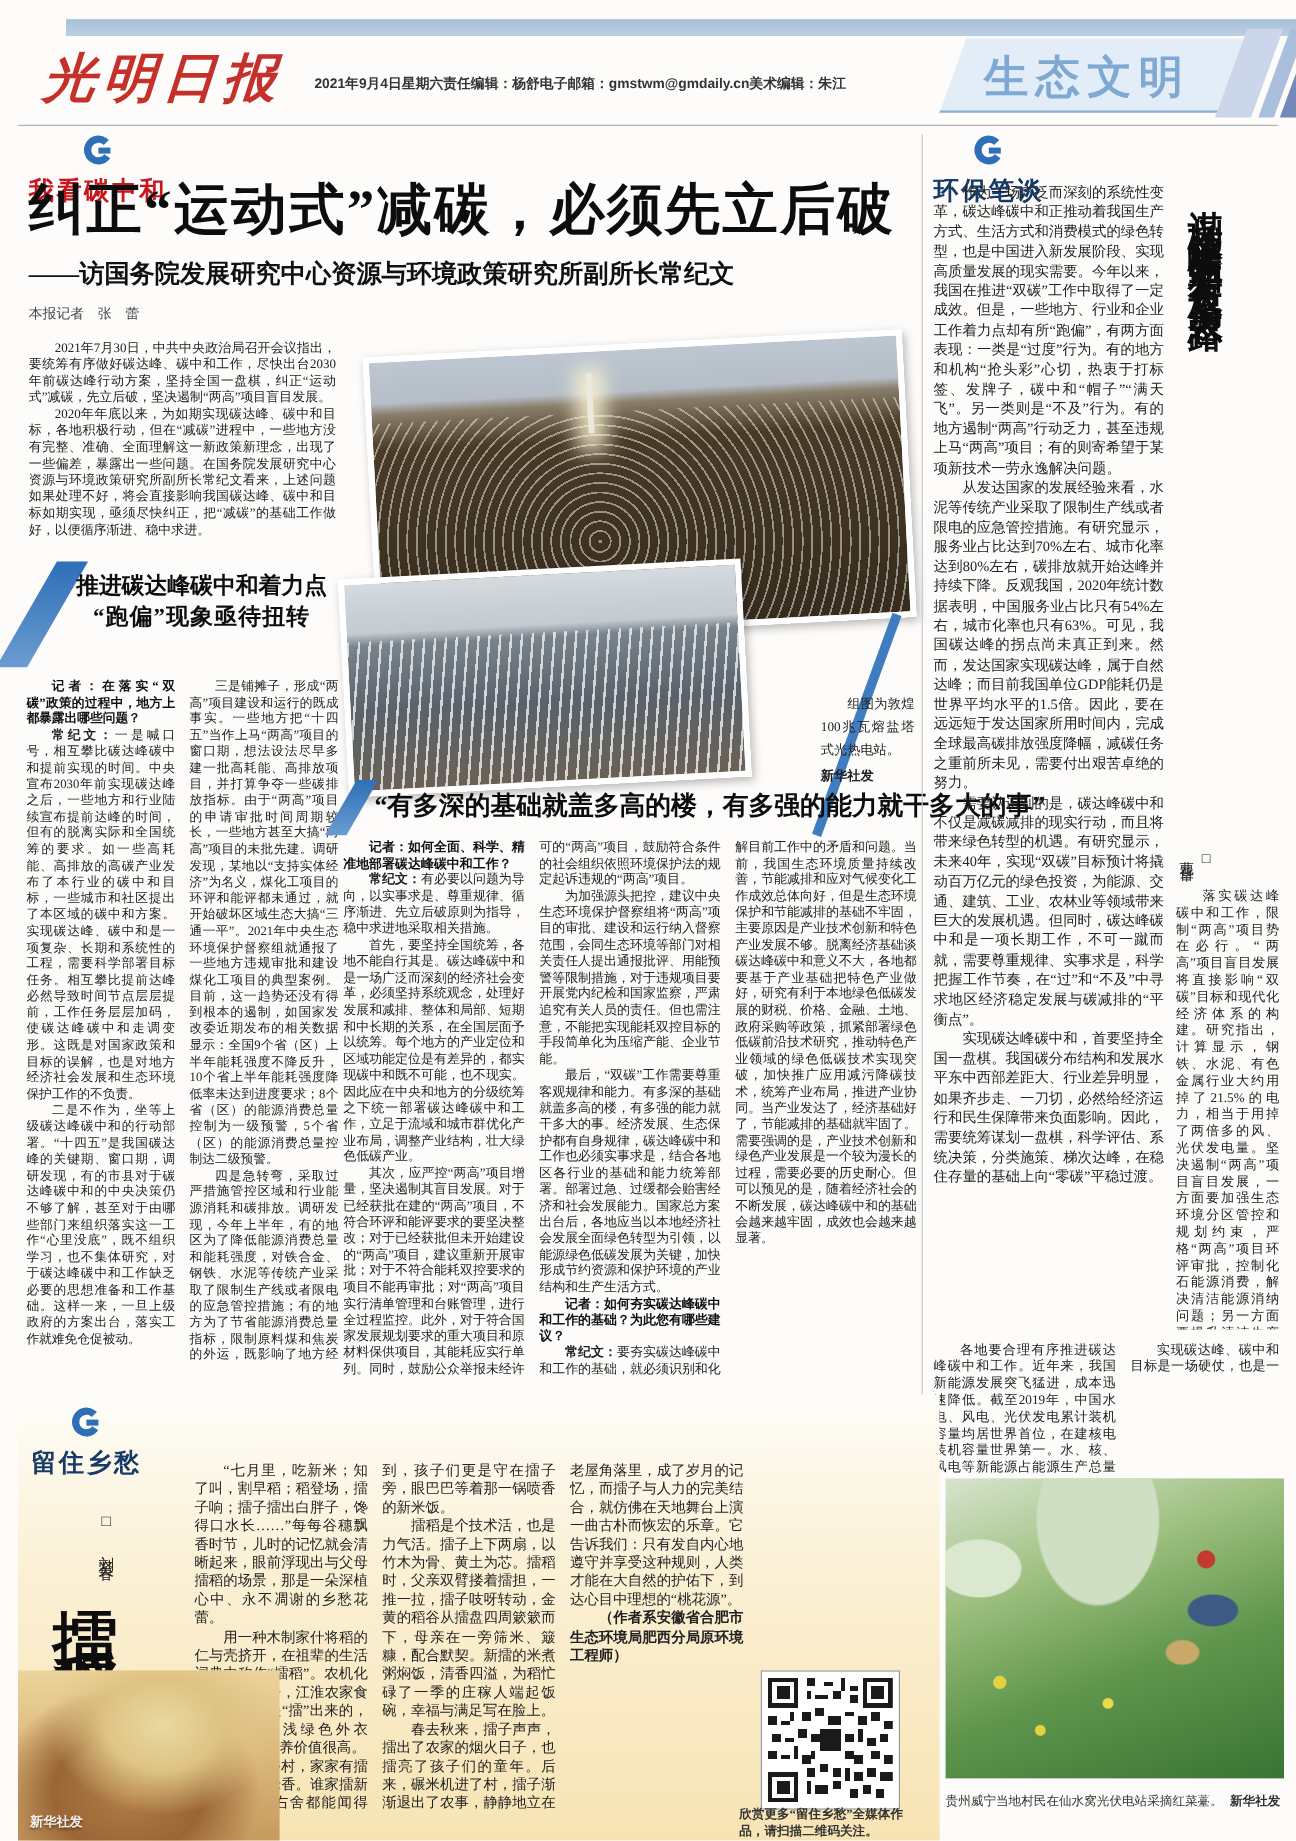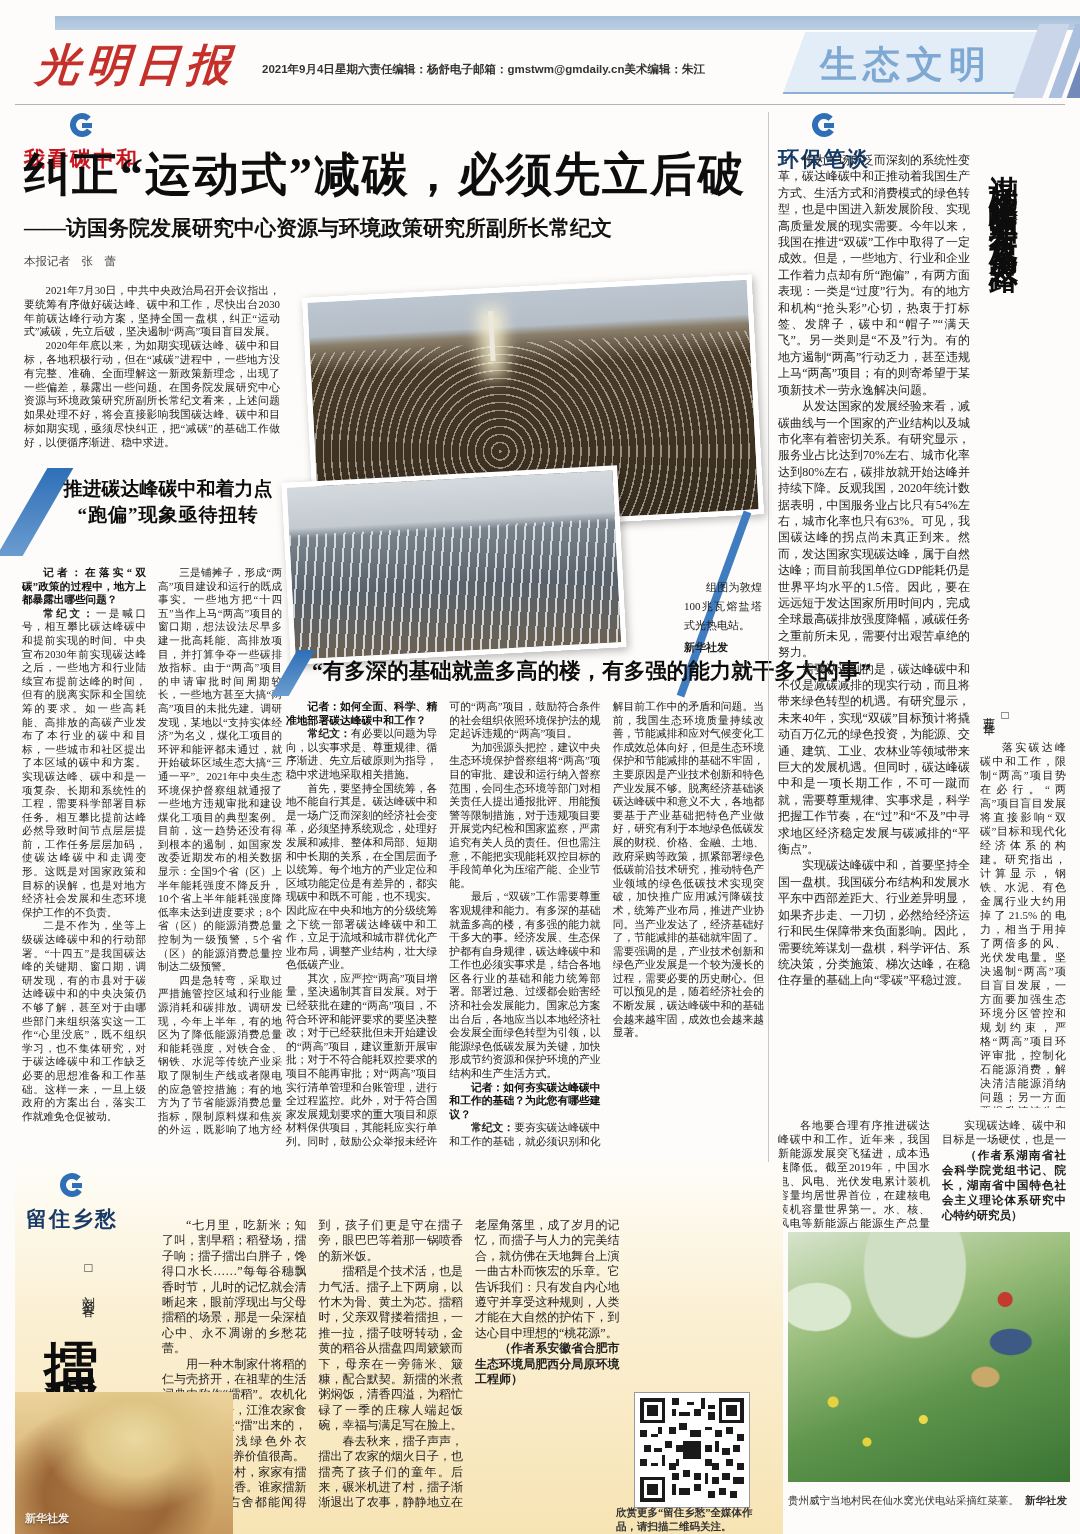--- a/index.html
+++ b/index.html
@@ -194,41 +194,40 @@
   <div class="abs badge eco-badge">
     <svg class="g-icon" width="26" height="26" viewBox="0 0 26 26">
       <circle cx="13" cy="13" r="9" fill="none" stroke="#2e6fb7" stroke-width="6" stroke-dasharray="44 13" transform="rotate(35 13 13)"></circle>
       <rect x="13" y="11" width="10" height="5" fill="#2e6fb7"></rect>
     </svg>
     <span class="badge-label badge-blue">环保笔谈</span>
   </div>
   <div class="abs rt-top">
     <div class="rt-main">
         <p>作为一场广泛而深刻的系统性变革，碳达峰碳中和正推动着我国生产方式、生活方式和消费模式的绿色转型，也是中国进入新发展阶段、实现高质量发展的现实需要。今年以来，我国在推进“双碳”工作中取得了一定成效。但是，一些地方、行业和企业工作着力点却有所“跑偏”，有两方面表现：一类是“过度”行为。有的地方和机构“抢头彩”心切，热衷于打标签、发牌子，碳中和“帽子”“满天飞”。另一类则是“不及”行为。有的地方遏制“两高”行动乏力，甚至违规上马“两高”项目；有的则寄希望于某项新技术一劳永逸解决问题。</p>
-        <p>从发达国家的发展经验来看，减碳曲线与一个国家的产业结构以及城市化率有着密切关系。有研究显示，服务业占比达到70%左右、城市化率达到80%左右，碳排放就开始达峰并持续下降。反观我国，2020年统计数据表明，中国服务业占比只有54%左右，城市化率也只有63%。可见，我国碳达峰的拐点尚未真正到来。然而，发达国家实现碳达峰，属于自然达峰；而目前我国单位GDP能耗仍是世界平均水平的1.5倍。因此，要在远远短于发达国家所用时间内，完成全球最高碳排放强度降幅，减碳任务之重前所未见，需要付出艰苦卓绝的努力。</p>
+        <p>从发达国家的发展经验来看，水泥等传统产业采取了限制生产线或者限电的应急管控措施。有研究显示，服务业占比达到70%左右、城市化率达到80%左右，碳排放就开始达峰并持续下降。反观我国，2020年统计数据表明，中国服务业占比只有54%左右，城市化率也只有63%。可见，我国碳达峰的拐点尚未真正到来。然而，发达国家实现碳达峰，属于自然达峰；而目前我国单位GDP能耗仍是世界平均水平的1.5倍。因此，要在远远短于发达国家所用时间内，完成全球最高碳排放强度降幅，减碳任务之重前所未见，需要付出艰苦卓绝的努力。</p>
         <p>需要认识到的是，碳达峰碳中和不仅是减碳减排的现实行动，而且将带来绿色转型的机遇。有研究显示，未来40年，实现“双碳”目标预计将撬动百万亿元的绿色投资，为能源、交通、建筑、工业、农林业等领域带来巨大的发展机遇。但同时，碳达峰碳中和是一项长期工作，不可一蹴而就，需要尊重规律、实事求是，科学把握工作节奏，在“过”和“不及”中寻求地区经济稳定发展与碳减排的“平衡点”。</p>
         <p>实现碳达峰碳中和，首要坚持全国一盘棋。我国碳分布结构和发展水平东中西部差距大、行业差异明显，如果齐步走、一刀切，必然给经济运行和民生保障带来负面影响。因此，需要统筹谋划一盘棋，科学评估、系统决策，分类施策、梯次达峰，在稳住存量的基础上向“零碳”平稳过渡。</p>
       </div>
     <div class="rt-side">
       <div class="v-wrap">
         <div class="v-head">谋划碳达峰碳中和要有大格局大思路</div>
         <div class="v-author">□ 曹普华</div>
       </div>
       <div class="side-text">
           <p>落实碳达峰碳中和工作，限制“两高”项目势在必行。“两高”项目盲目发展将直接影响“双碳”目标和现代化经济体系的构建。研究指出，计算显示，钢铁、水泥、有色金属行业大约用掉了21.5%的电力，相当于用掉了两倍多的风、光伏发电量。坚决遏制“两高”项目盲目发展，一方面要加强生态环境分区管控和规划约束，严格“两高”项目环评审批，控制化石能源消费，解决清洁能源消纳问题；另一方面要提升清洁生产和治理水平，促进低碳技术创新，提高二氧化碳的源头处理能力，提升整体产业链绿色化程度。</p>
         </div>
     </div>
   </div>
   <div class="abs rt-bottom">
     <div class="rb-left">
         <p>各地要合理有序推进碳达峰碳中和工作。近年来，我国新能源发展突飞猛进，成本迅速降低。截至2019年，中国水电、风电、光伏发电累计装机容量均居世界首位，在建核电装机容量世界第一。水、核、风电等新能源占能源生产总量的比重从1990年的4.8%提升到2019年的18.8%，能源转型已具备一定良好基础。但同时，搞“一刀切”的运动式“减碳”必须坚决防止和纠正。</p>
       </div>
     <div class="rb-right">
       <p class="rb-snip">实现碳达峰、碳中和目标是一场硬仗，也是一次大考，需要全国上下在倾听民声、汇聚民智的基础上，心往一处想，劲往一处使，掌握科学的工作方法，保持耐心、信心，确保“双碳”目标任务如期完成。</p>
-      <p class="eco-credit">（作者系湖南省社会科学院党组书记、院长，湖南省中国特色社会主义理论体系研究中心特约研究员）</p>
     </div>
   </div>
 
   <div class="abs panel"></div>
   <div class="abs badge hs-badge">
     <svg class="g-icon" width="26" height="26" viewBox="0 0 26 26">
       <circle cx="13" cy="13" r="9" fill="none" stroke="#2e6fb7" stroke-width="6" stroke-dasharray="44 13" transform="rotate(35 13 13)"></circle>
       <rect x="13" y="11" width="10" height="5" fill="#2e6fb7"></rect>
     </svg>
     <span class="badge-label badge-blue">留住乡愁</span>

